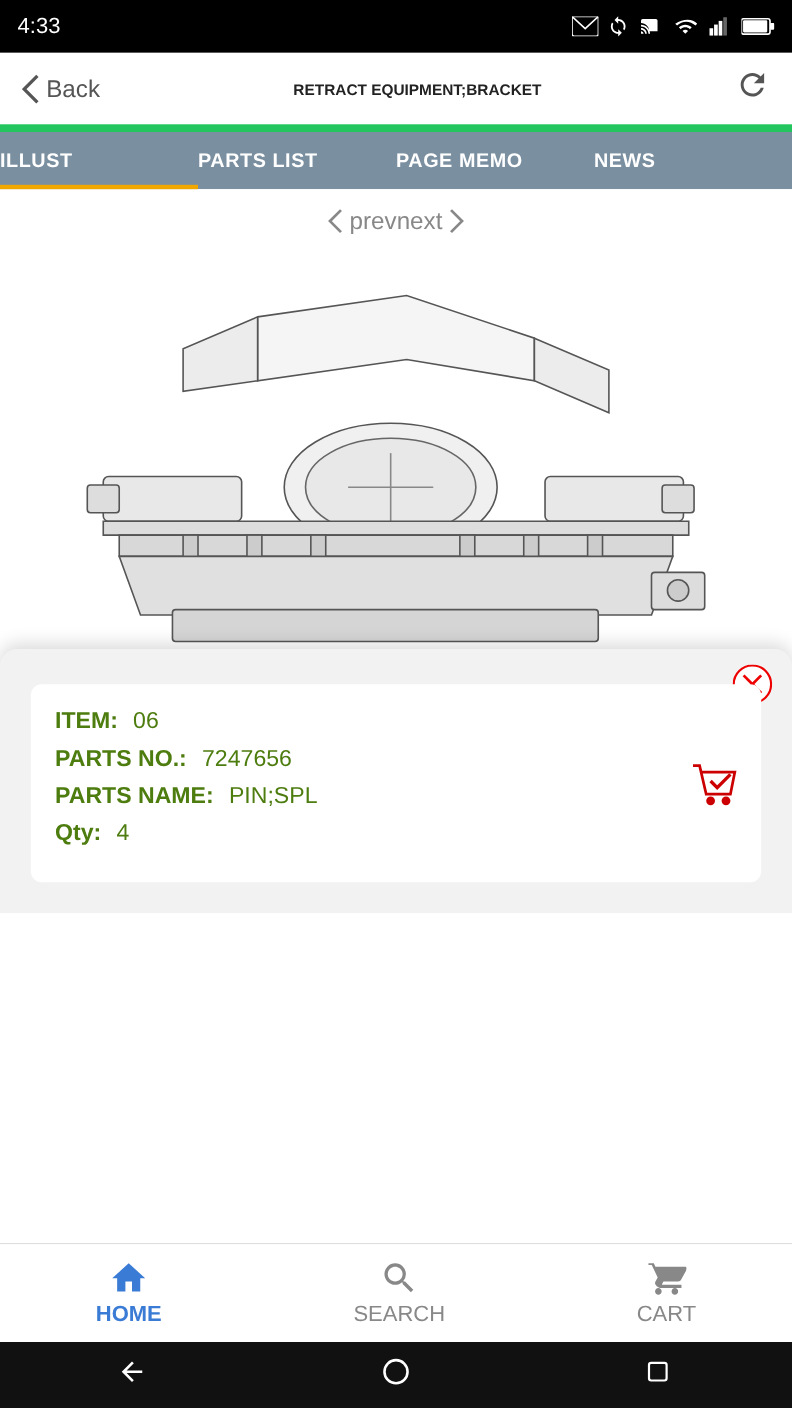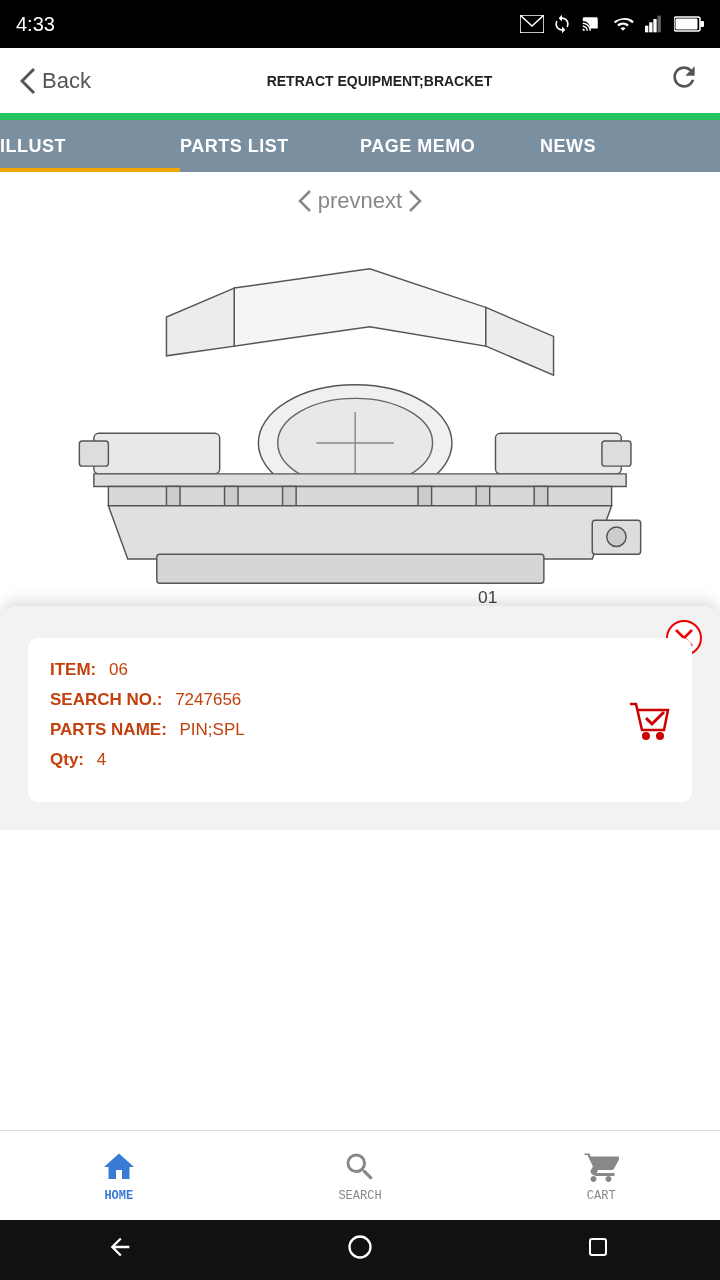--- a/index.html
+++ b/index.html
@@ -147,23 +147,23 @@
     }
     .card-white-box {
       background: #fff;
       border-radius: 10px;
       padding: 22px 22px 22px 22px;
       margin-top: 8px;
       position: relative;
       min-height: 120px;
     }
     .card-field {
-      font-size: 17px;
+      font-size: 21px;
       margin-bottom: 10px;
-      color: #c2410c;
+      color: #4d7c0f;
     }
     .card-field span.label {
       font-weight: bold;
     }
     .cart-icon-btn {
       position: absolute;
       right: 18px;
       top: 50%;
       transform: translateY(-50%);
       cursor: pointer;
@@ -186,23 +186,22 @@
       justify-content: space-around;
     }
     .bottom-nav-item {
       display: flex;
       flex-direction: column;
       align-items: center;
       gap: 4px;
       cursor: pointer;
     }
     .bottom-nav-item span {
-      font-size: 12px;
+      font-size: 20px;
       color: #888;
-      font-family: Liberation Mono, monospace;
     }
     .bottom-nav-item.active span {
       color: #3a7bd5;
     }
     .bottom-nav-item svg {
       width: 36px;
       height: 36px;
     }
 
     
@@ -394,21 +393,21 @@
         <line x1="10" y1="10" x2="26" y2="26" stroke="#e00" stroke-width="2.5"></line>
         <line x1="26" y1="10" x2="10" y2="26" stroke="#e00" stroke-width="2.5"></line>
       </svg>
     </div>
     <div class="card-white-box">
       <div class="card-field">
         <span class="label" style="margin-right: 8px;">ITEM:</span>
         <span>06</span>
       </div>
       <div class="card-field">
-        <span class="label" style="margin-right: 8px;">SEARCH NO.:</span>
+        <span class="label" style="margin-right: 8px;">PARTS NO.:</span>
         <span>7247656</span>
       </div>
       <div class="card-field">
         <span class="label" style="margin-right: 8px;">PARTS NAME:</span>
         <span>PIN;SPL</span>
       </div>
       <div class="card-field">
         <span class="label" style="margin-right: 8px;">Qty:</span>
         <span>4</span>
       </div>

